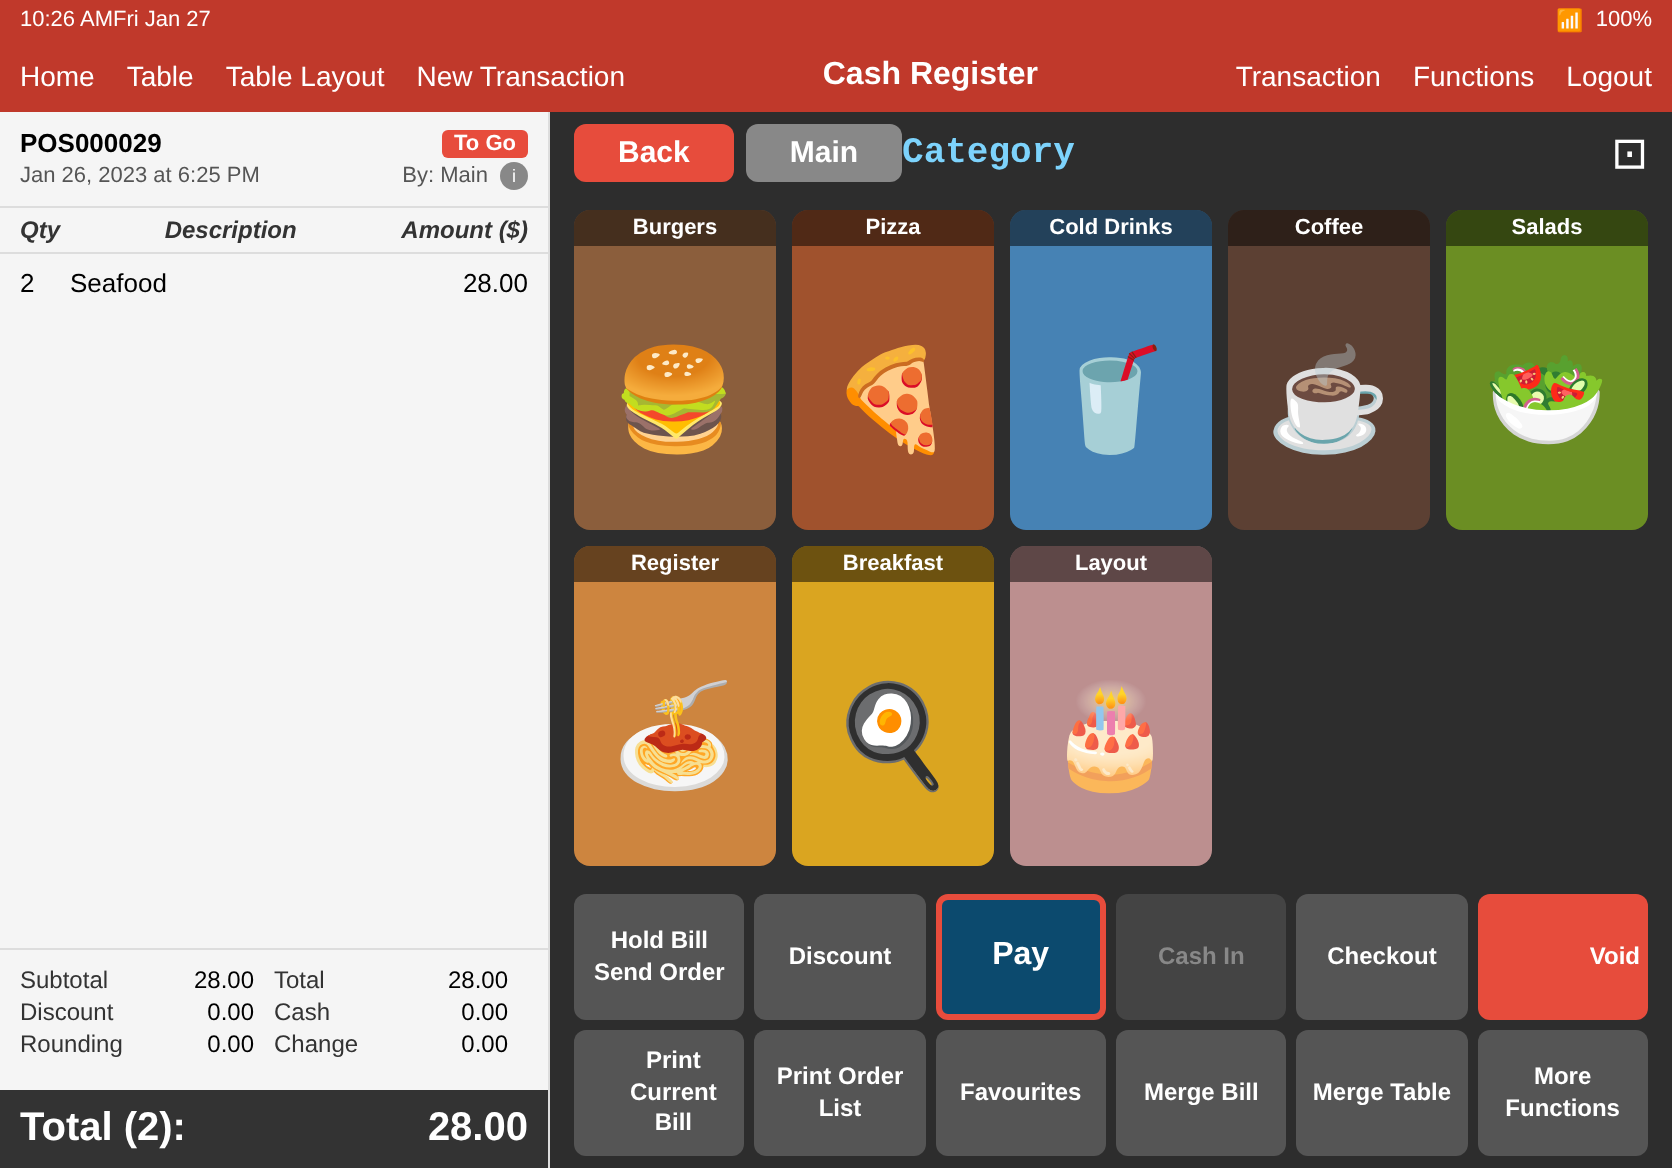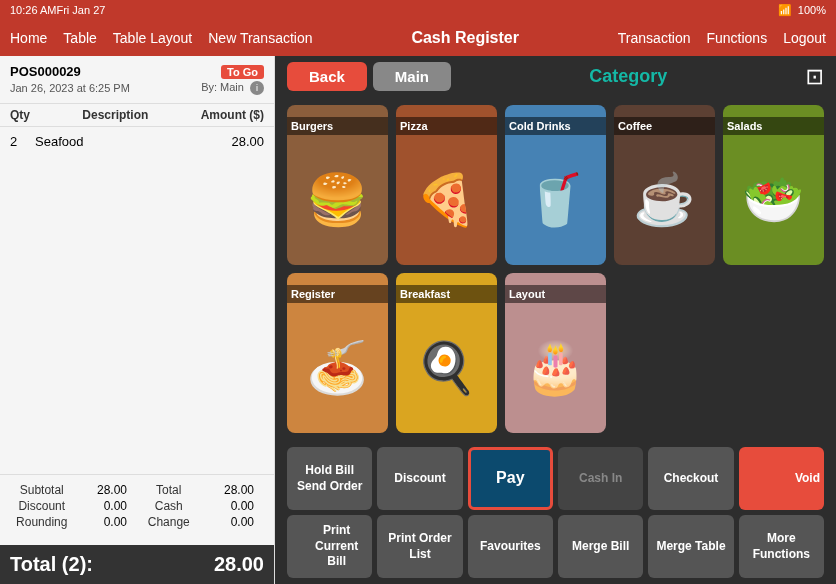--- a/index.html
+++ b/index.html
@@ -83,20 +83,21 @@
 
     .col-headers {
       display: flex;
       justify-content: space-between;
       padding: 4px 10px;
       font-size: 12px;
       font-weight: 600;
       color: #333;
       border-bottom: 1px solid #ddd;
       background: #f5f5f5;
+      font-style: italic;
     }
 
     .order-items {
       flex: 1;
       overflow-y: auto;
       padding: 4px 10px;
     }
     .order-item-row {
       display: flex;
       justify-content: space-between;
@@ -111,21 +112,21 @@
       padding: 8px 10px;
       border-top: 1px solid #ddd;
       font-size: 12px;
     }
     .totals-grid {
       display: grid;
       grid-template-columns: 1fr 1fr 1fr 1fr;
       gap: 2px 0;
       margin-bottom: 8px;
     }
-    .totals-label { color: #333; text-align: center; }
+    .totals-label { color: #333; }
     .totals-value { text-align: right; padding-right: 10px; }
 
     .grand-total {
       background: #333;
       color: white;
       padding: 8px 10px;
       display: flex;
       justify-content: space-between;
       align-items: center;
       font-size: 20px;
@@ -166,25 +167,25 @@
       background: #888;
       color: white;
       border: none;
       border-radius: 6px;
       padding: 6px 22px;
       font-size: 15px;
       font-weight: 600;
       cursor: pointer;
     }
     .category-title {
-      color: #14b8a6;
+      color: #7dd3fc;
       font-size: 18px;
       font-weight: 600;
       flex: 1;
-      text-align: center;
+      font-family: Liberation Mono, monospace;
     }
     .scan-icon {
       color: white;
       font-size: 22px;
       cursor: pointer;
     }
 
     
     .category-grid {
       flex: 1;
@@ -204,25 +205,25 @@
       align-items: center;
       justify-content: flex-end;
       position: relative;
       min-height: 100px;
     }
     .category-label {
       background: rgba(0,0,0,0.5);
       color: white;
       font-size: 11px;
       font-weight: 600;
-      text-align: left;
+      text-align: center;
       padding: 3px 4px;
       width: 100%;
       position: absolute;
-      top: 12px;
+      top: 0;
     }
 
     
     .action-buttons {
       display: grid;
       grid-template-columns: repeat(6, 1fr);
       grid-template-rows: repeat(2, 1fr);
       gap: 5px;
       padding: 6px 12px;
       background: #2d2d2d;

